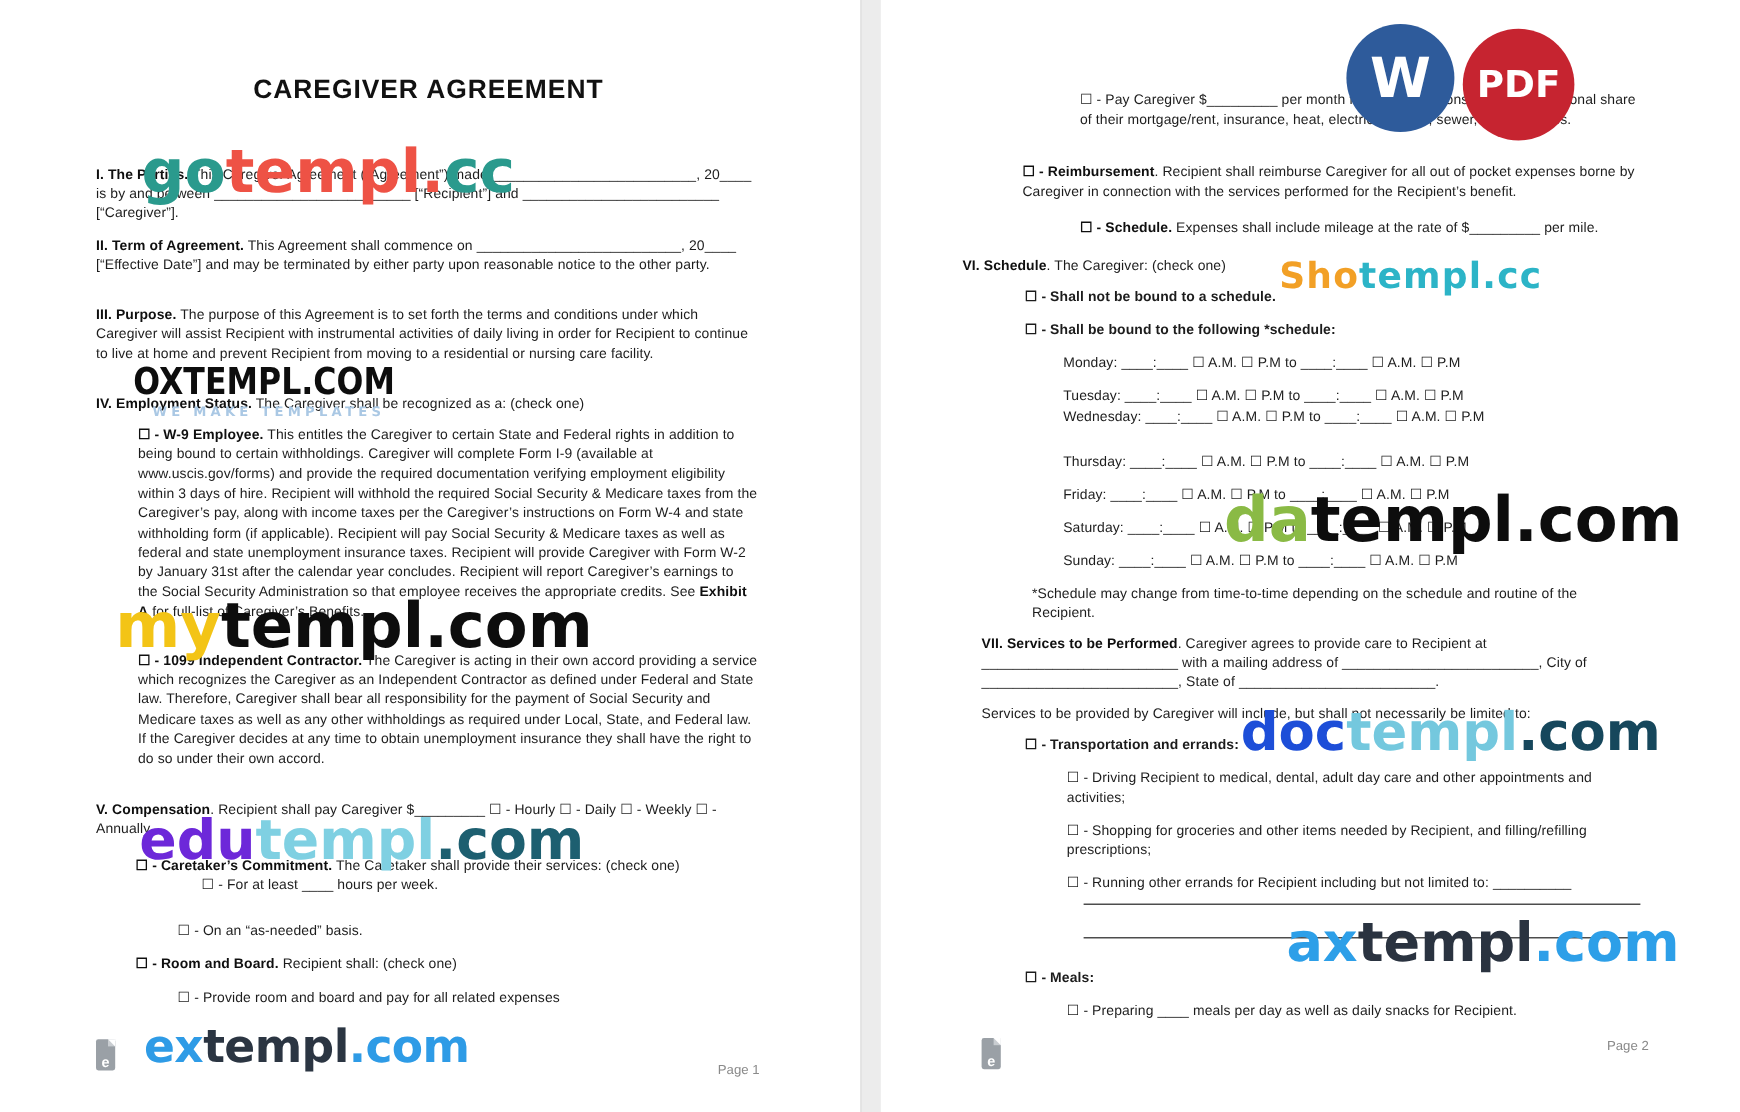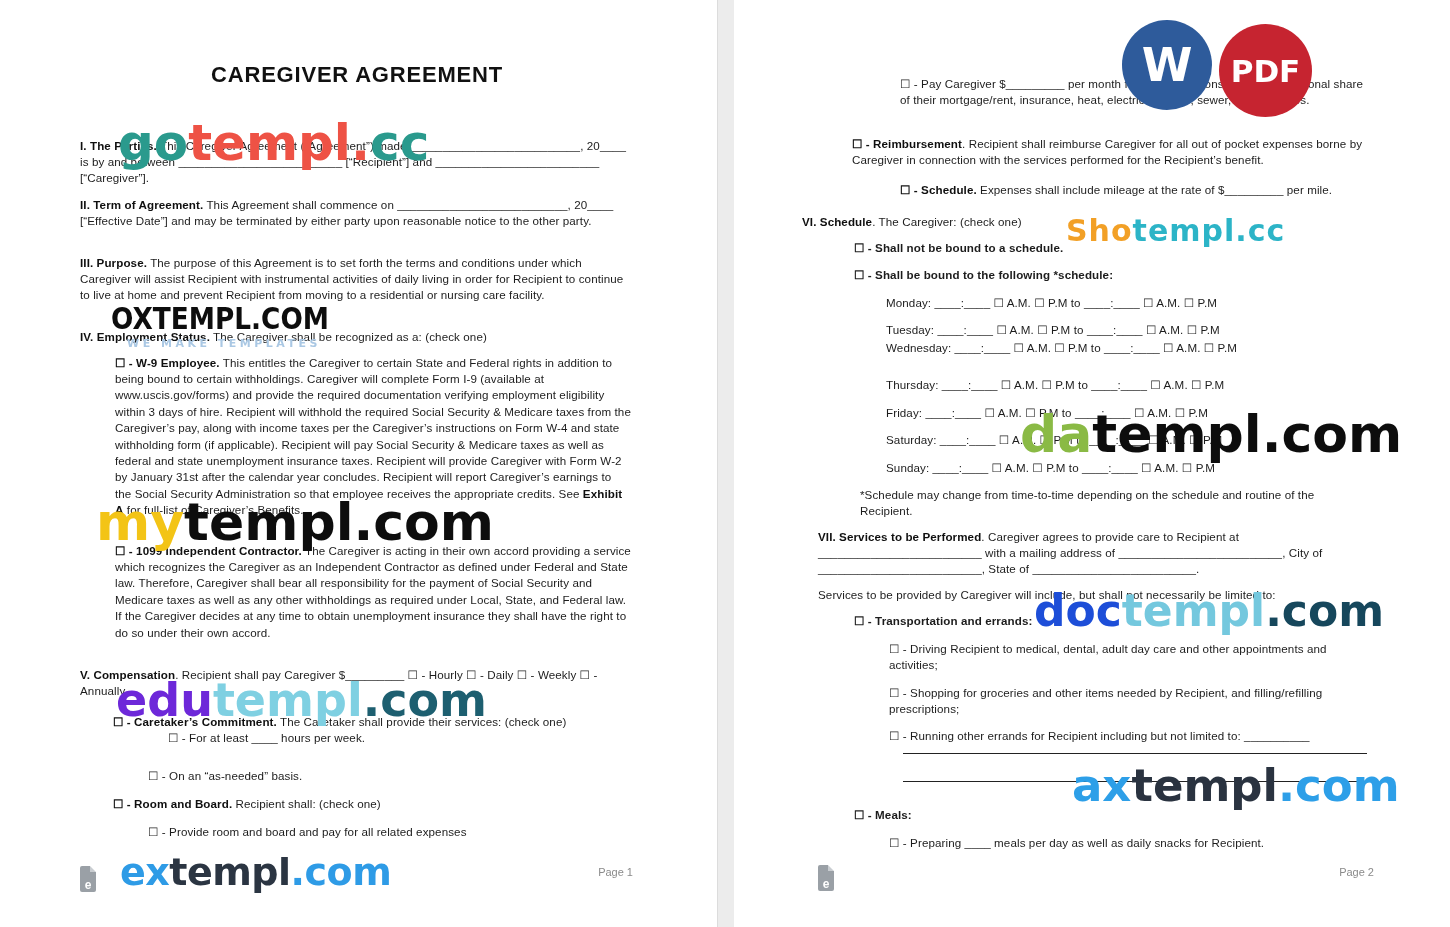--- a/index.html
+++ b/index.html
@@ -78,21 +78,21 @@
     <p class="para" style="left:148px;top:756px;width:480px;">☐ - On an “as-needed” basis.</p>
 
     <p class="para" style="left:113px;top:784px;width:518px;"><b>☐ - Room and Board.</b><span> Recipient shall: (check one)</span></p>
 
     <p class="para" style="left:148px;top:812px;width:500px;">☐ - Provide room and board and pay for all related expenses</p>
 
     <div class="file-icon" style="left:80px;top:866px;">
         <span>e</span>
       </div>
     <div class="brand"><span class="c-exblue">ex</span><span class="c-exdark">templ</span><span class="c-exblue">.com</span></div>
-    <div class="page-label" style="left:578px;width:55px;text-align:right;">Page 1</div>
+    <div class="page-label" style="left:578px;width:55px;text-align:right;margin-top:20px;">Page 1</div>
   </div>
 
   <div class="gap"></div>
 
   <div class="page page-2">
     <p class="para" style="left:166px;top:64px;width:468px;">☐ - Pay Caregiver $_________ per month for rent which consists of a proportional share of their mortgage/rent, insurance, heat, electricity, water, sewer, and groceries.</p>
 
     <p class="para" style="left:118px;top:124px;width:516px;"><b>☐ - Reimbursement</b><span>. Recipient shall reimburse Caregiver for all out of pocket expenses borne by Caregiver in connection with the services performed for the Recipient’s benefit.</span></p>
 
     <p class="para" style="left:166px;top:170px;width:470px;"><b>☐ - Schedule.</b><span> Expenses shall include mileage at the rate of $_________ per mile.</span></p>

